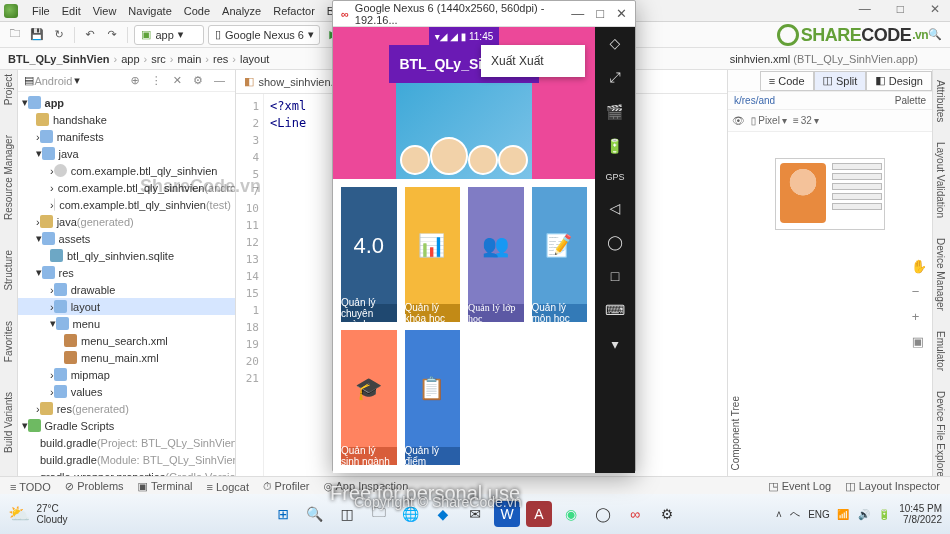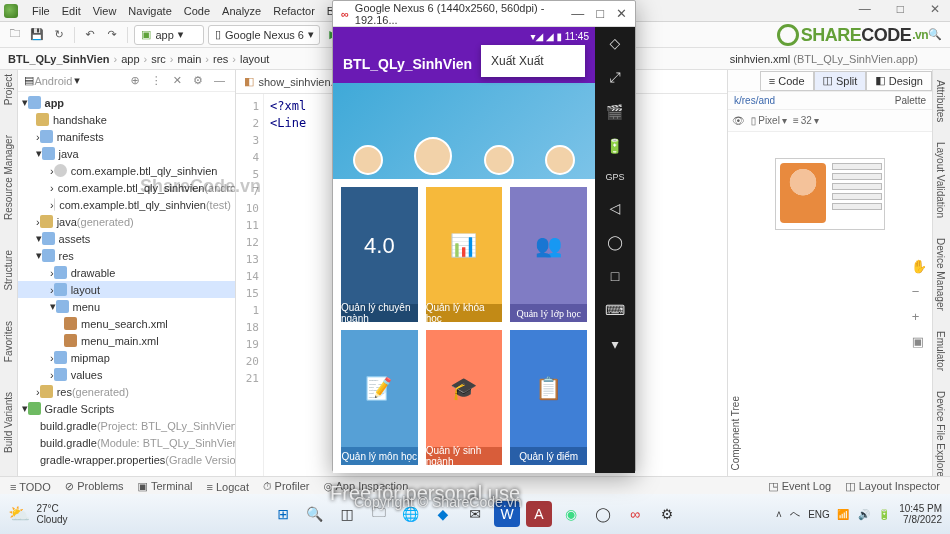--- a/index.html
+++ b/index.html
@@ -103,27 +103,27 @@
 .tray .time { text-align: right; line-height: 11px; }
 
 
 .emulator { position: absolute; left: 332px; top: 0; width: 304px; height: 472px; background: #fff; box-shadow: 0 6px 24px rgba(0,0,0,.35); border: 1px solid #aaa; border-radius: 2px; z-index: 50; }
 .emu-title { height: 26px; display: flex; align-items: center; padding: 0 8px; gap: 6px; border-bottom: 1px solid #ddd; font-size: 11px; }
 .emu-title .loop { color: #d33; font-weight: bold; }
 .emu-title .ctl { margin-left: auto; display: flex; gap: 12px; color: #555; font-size: 13px; }
 .emu-body { display: flex; height: 446px; }
 .emu-side { width: 40px; background: #1a1a1a; display: flex; flex-direction: column; align-items: center; padding: 8px 0; gap: 18px; color: #ddd; font-size: 14px; }
 .emu-side .btn { cursor: pointer; }
-.phone { flex: 1; background: #ec4899; display: flex; flex-direction: column; }
+.phone { flex: 1; background: #ec4899; display: flex; flex-direction: column; align-items: center; }
 .ph-statusbar { height: 18px; background: #6a1ab4; display: flex; justify-content: flex-end; align-items: center; color: #fff; font-size: 10px; padding: 0 6px; gap: 4px; }
 .ph-appbar { height: 38px; background: #6a1ab4; display: flex; align-items: center; padding: 0 10px; color: #fff; font-size: 14px; font-weight: 600; }
 .ph-menu { position: absolute; right: 50px; top: 44px; width: 104px; height: 32px; background: #fff; display: flex; align-items: center; padding: 0 10px; font-size: 12px; color: #333; box-shadow: 0 2px 6px rgba(0,0,0,.3); }
 .ph-hero { height: 96px; background: linear-gradient(135deg, #3fa9d8, #7cc3e8); display: flex; align-items: flex-end; justify-content: space-around; padding: 4px; }
 .ph-hero .p { width: 30px; height: 30px; border-radius: 50%; background: #f2d2a9; border: 2px solid #fff; }
-.ph-grid { flex: 1; background: #fff; display: grid; grid-template-columns: 1fr 1fr 1fr; gap: 8px; padding: 8px; }
+.ph-grid { flex: 1; background: #fff; display: grid; grid-template-columns: 1fr 1fr 1fr 1fr; gap: 8px; padding: 8px; }
 .tile { display: flex; flex-direction: column; color: #fff; font-size: 10px; overflow: hidden; }
 .tile .img { flex: 1; display: flex; align-items: center; justify-content: center; font-size: 22px; }
 .tile .cap { height: 18px; display: flex; align-items: center; justify-content: center; font-size: 10px; }
 .t1 { background: #2e5c8a; } .t1 .cap{ background:#1f4870;}
 .t2 { background: #f6b93b; } .t2 .cap{ background:#c28a16;}
 .t3 { background: #807cc4; } .t3 .cap{ background:#5c58a4;font-family:Liberation Serif, serif;}
 .t4 { background: #56a0d6; } .t4 .cap{ background:#337ab7;}
 .t5 { background: #ff8360; } .t5 .cap{ background:#d85d3a;}
 .t6 { background: #3f7fd6; } .t6 .cap{ background:#285fa8;}
 
@@ -264,20 +264,25 @@
         <div class="node" style="padding-left:18px">
             <span>›</span>
             <span class="ic folder-o"></span>
             <span>java</span>
             <span class="gray"> (generated)</span>
           </div>
         <div class="node" style="padding-left:18px">
             <span>▾</span>
             <span class="ic folder"></span>
             <span>assets</span>
+          </div>
+        <div class="node" style="padding-left:32px">
+            <span></span>
+            <span class="ic db"></span>
+            <span>btl_qly_sinhvien.sqlite</span>
           </div>
         <div class="node" style="padding-left:18px">
             <span>▾</span>
             <span class="ic folder"></span>
             <span>res</span>
           </div>
         <div class="node" style="padding-left:32px">
             <span>›</span>
             <span class="ic folder"></span>
             <span>drawable</span>

